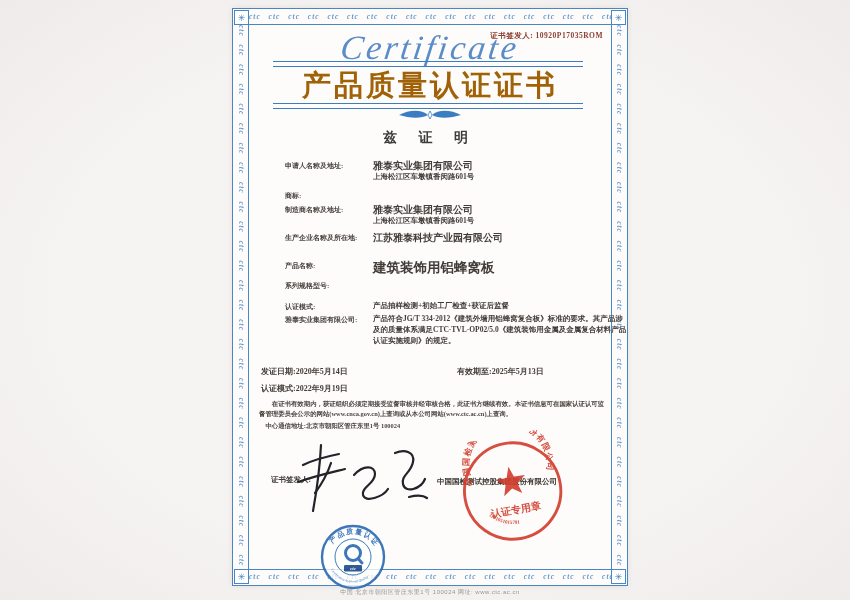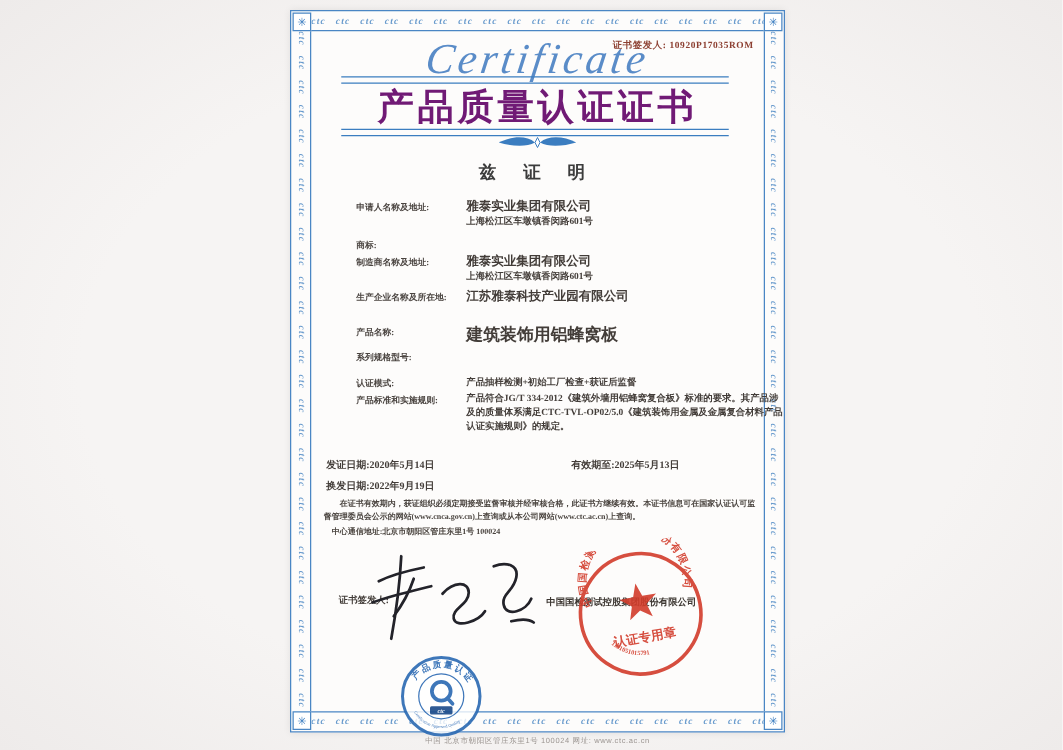--- a/index.html
+++ b/index.html
@@ -34,21 +34,21 @@
   .cert-no{position:absolute;top:22px;right:24px;font-size:7.5px;font-weight:bold;
     color:#8d4032;letter-spacing:.5px;}
   .script-title{position:absolute;top:20px;left:0;right:0;text-align:center;
     font:italic 34px "Liberation Serif",serif;color:#5a8cc8;
     letter-spacing:3px;transform:skewX(-8deg);}
   .rule{position:absolute;left:40px;right:44px;height:4px;
     border-top:1.5px solid #3b7dc0;border-bottom:1px solid #3b7dc0;}
   .rule.r1{top:52px;}
   .rule.r2{top:94px;}
   .main-title{position:absolute;top:57px;left:0;right:0;text-align:center;
-    font-size:29px;font-weight:bold;color:#701a75;letter-spacing:3px;
+    font-size:29px;font-weight:bold;color:#a16207;letter-spacing:3px;
     font-family:"Liberation Sans","DejaVu Sans",sans-serif;}
   .flourish{position:absolute;top:98px;left:0;right:0;text-align:center;}
   
   .intro{position:absolute;top:120px;left:0;right:0;text-align:center;
     font-size:14px;font-weight:bold;color:#3c3c3c;letter-spacing:9px;}
   .frow{position:absolute;left:28px;width:350px;}
   .flabel{position:absolute;left:0;top:2px;width:100px;font-size:7px;font-weight:bold;color:#4a4440;margin-left:24px;}
   .fval{position:absolute;left:112px;top:0;width:256px;color:#433d39;}
   .vname{font-size:10px;font-weight:bold;line-height:13px;}
   .vaddr{font-size:7.5px;font-weight:bold;line-height:10px;}
@@ -137,30 +137,30 @@
   <div class="frow" style="top:270px">
     <div class="flabel">系列规格型号:</div>
   </div>
   <div class="frow" style="top:291px">
     <div class="flabel">认证模式:</div>
     <div class="fval">
       <div class="vtext">产品抽样检测+初始工厂检查+获证后监督</div>
     </div>
   </div>
   <div class="frow" style="top:304px">
-    <div class="flabel">产品标准和实施规则:</div>
+    <div class="flabel">雅泰实业集团有限公司:</div>
     <div class="fval">
       <div class="vtext">产品符合JG/T 334-2012《建筑外墙用铝蜂窝复合板》标准的要求。其产品涉及的质量体系满足CTC-TVL-OP02/5.0《建筑装饰用金属及金属复合材料产品认证实施规则》的规定。</div>
     </div>
   </div>
 
   <div class="dates">
     <div>发证日期:2020年5月14日</div>
     <div class="d-valid">有效期至:2025年5月13日</div>
-    <div class="d-reissue">换发日期:2022年9月19日</div>
+    <div class="d-reissue">认证模式:2022年9月19日</div>
   </div>
 
   <div class="notes">
     <div class="para">在证书有效期内，获证组织必须定期接受监督审核并经审核合格，此证书方继续有效。本证书信息可在国家认证认可监督管理委员会公示的网站(www.cnca.gov.cn)上查询或从本公司网站(www.ctc.ac.cn)上查询。</div>
     <div class="addr">中心通信地址:北京市朝阳区管庄东里1号  100024</div>
   </div>
 
   <div class="issuer-label">证书签发人:</div>
   <div class="signature">
     <svg width="140" height="80" viewBox="0 0 140 80">

